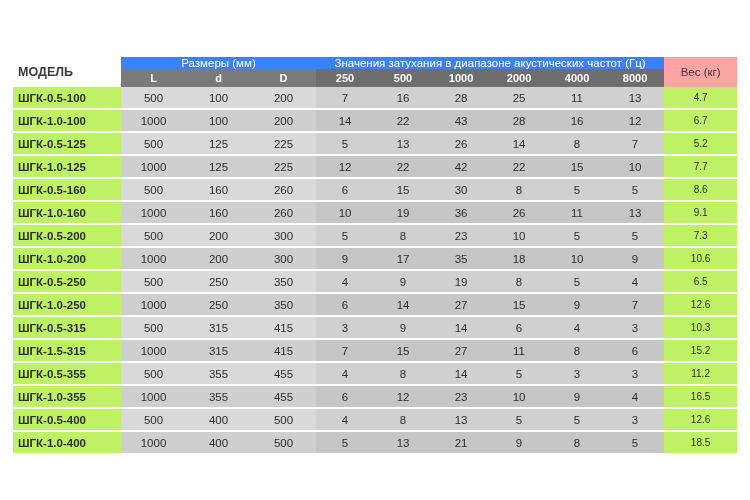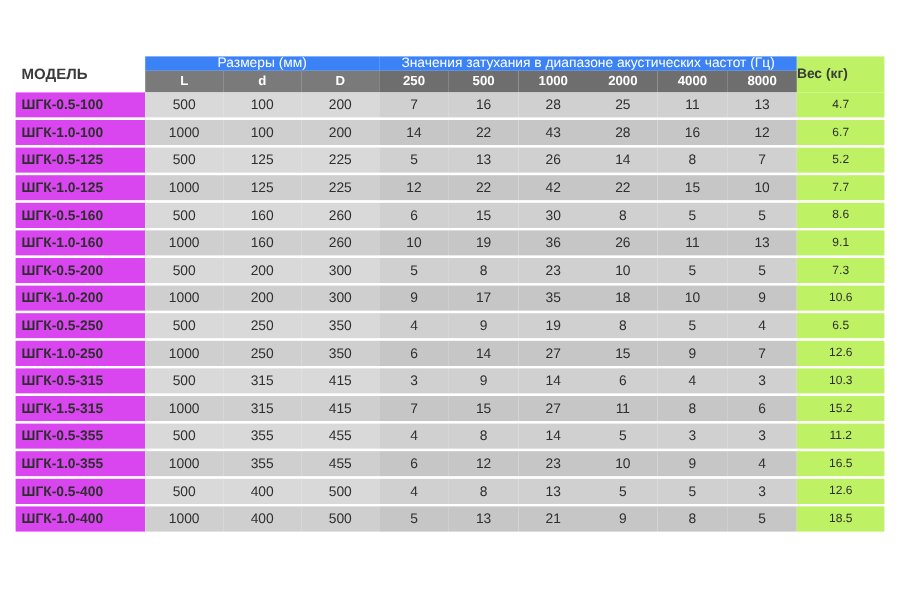--- a/index.html
+++ b/index.html
@@ -14,21 +14,21 @@
     overflow: hidden;
   }
   .sheet {
     position: relative;
     width: 750px;
     height: 500px;
     background: #ffffff;
   }
   table.spec {
     position: absolute;
-    top: 47px;
+    top: 57px;
     left: 13px;
     width: 724px;
     border-collapse: collapse;
     table-layout: fixed;
   }
   table.spec td, table.spec th {
     padding: 0;
     margin: 0;
     border: 0;
   }
@@ -45,25 +45,25 @@
   .hdr-group {
     background: #3b82f6;
     color: #ffffff;
     font-weight: normal;
     font-size: 11.5px;
     text-align: center;
     vertical-align: middle;
     border-left: 2px solid #ffffff;
   }
   .hdr-weight {
-    background: #bef264;
+    background: #fca5a5;
     color: #3a3a3a;
-    font-weight: bold;
+    font-weight: normal;
     font-size: 11.5px;
-    text-align: left;
+    text-align: center;
     vertical-align: middle;
     border-left: 2px solid #ffffff;
   }
   .sub-dim {
     background: #7a7a7a;
     color: #ffffff;
     font-weight: bold;
     font-size: 11px;
     text-align: center;
     vertical-align: middle;
@@ -113,21 +113,21 @@
     text-align: center;
     vertical-align: middle;
     border-left: 2px solid #ffffff;
     height: 21px;
     background: #bef264;
   }
   tr.row-a .cell-dim { background: #d9d9d9; }
   tr.row-b .cell-dim { background: #cfcfcf; }
   tr.row-a .cell-freq { background: #d0d0d0; }
   tr.row-b .cell-freq { background: #c6c6c6; }
-  tr.row-a .cell-model, tr.row-b .cell-model { background: #d946ef; margin-left: 33px; }
+  tr.row-a .cell-model, tr.row-b .cell-model { background: #bef264; margin-left: 33px; }
   tr.row-sep td { height: 2px; padding: 0; background: #ffffff; border: 0; }
 </style>
 </head>
 <body>
 
 <div class="sheet">
   <table class="spec">
     <colgroup>
       <col style="width:108px">
       <col style="width:65px">

